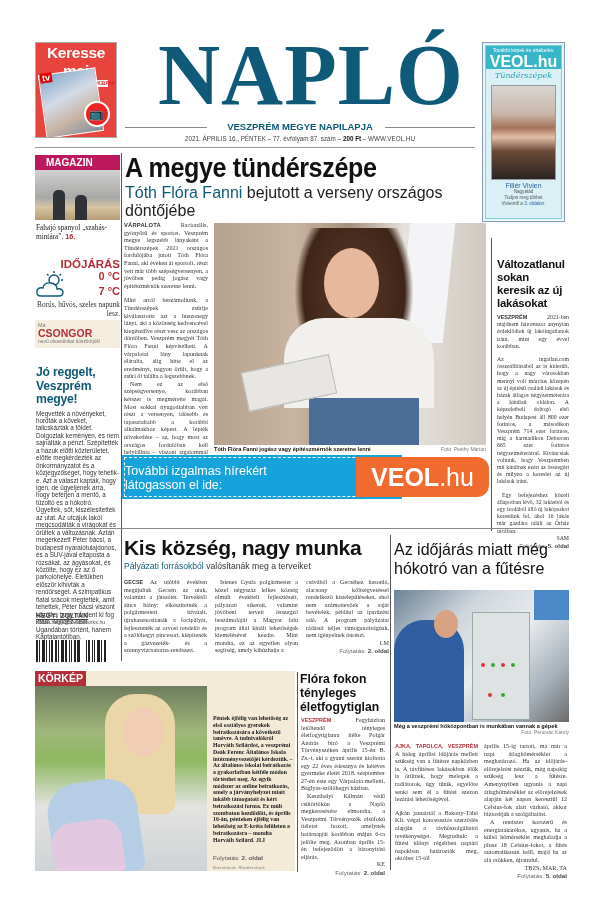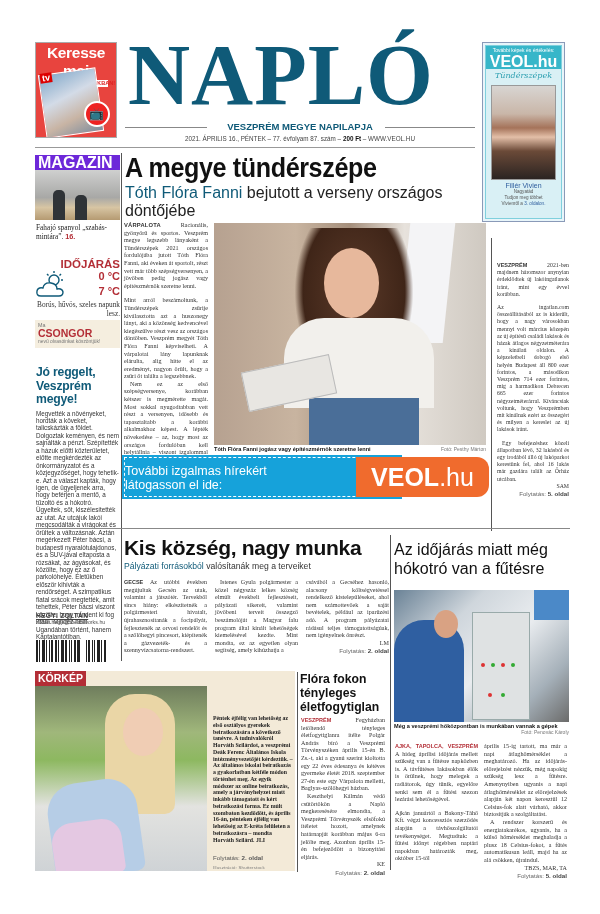--- a/index.html
+++ b/index.html
@@ -10,42 +10,42 @@
 .cont{font-family:"Liberation Sans",sans-serif;font-size:6.2px;color:#666;text-align:right}
 .cont b{font-weight:bold;color:#444}
 
 
 #tv-promo{left:35px;top:42px;width:82px;height:96px;border:1px solid #aaa;background:#e8443e;overflow:hidden}
 #tv-promo .t1{color:#fff;font-weight:bold;font-size:15.5px;text-align:center;line-height:18px;margin-top:1px;font-family:"Liberation Sans",sans-serif;letter-spacing:-.3px}
 #tv-promo .t2{background:#fff;color:#d22;font-weight:bold;font-size:5.6px;text-align:center;margin:0 8px 0 26px;line-height:7px;font-family:"Liberation Sans",sans-serif}
 #tv-promo .mag{position:absolute;left:6px;top:28px;width:58px;height:64px;background:linear-gradient(160deg,#7fa7c9,#d3dbe7 40%,#c8b4a4 70%,#7e8d9e);transform:rotate(-8deg);border:1px solid #fff}
 #tv-promo .tvlogo{position:absolute;left:4px;top:30px;background:#d00;color:#fff;font-weight:bold;font-size:9px;padding:0 2px;font-family:"Liberation Sans",sans-serif;transform:rotate(-8deg)}
 #tv-promo .tvbadge{position:absolute;right:6px;bottom:10px;width:26px;height:26px;border-radius:50%;background:#e22;border:2px solid #fff;color:#fff;text-align:center;line-height:22px;font-size:12px}
-#logo{left:128px;top:38px;width:336px;text-align:left;font-family:"Liberation Serif",serif;font-weight:bold;color:#0f5a78;font-size:86px;line-height:74px;letter-spacing:1px}
+#logo{left:128px;top:38px;width:336px;text-align:right;font-family:"Liberation Serif",serif;font-weight:bold;color:#0f5a78;font-size:86px;line-height:74px;letter-spacing:1px}
 #tagline-row{left:125px;top:121px;width:350px;height:12px}
 #tagline-row .ln{position:absolute;top:6px;height:1px;background:#888}
 #tagline{position:absolute;left:0;right:0;text-align:center;font-family:"Liberation Sans",sans-serif;font-weight:bold;color:#0f5a78;font-size:9.5px;line-height:12px}
 #dateline{left:125px;top:135px;width:350px;text-align:center;font-family:"Liberation Sans",sans-serif;font-size:6.3px;color:#444}
 #dateline b{color:#111}
 .hr-mast{left:35px;top:147px;width:440px;height:1px;background:#999}
 
 #veol-promo{left:482px;top:42px;width:83px;height:180px;border:1px solid #8a9ab8;background:#e8f5fa;padding:2px}
 #veol-promo .in{border:1px solid #7fd0dd;height:100%;background:#d9f0f5;position:relative}
 #veol-promo .t1{font-family:"Liberation Sans",sans-serif;font-size:5px;color:#fff;background:#37b6c9;text-align:center;line-height:7px;padding-top:1px}
 #veol-promo .t2{font-family:"Liberation Sans",sans-serif;font-size:16px;font-weight:bold;color:#fff;background:#37b6c9;text-align:center;line-height:15px}
 #veol-promo .t3{font-family:"DejaVu Serif",serif;font-style:italic;font-size:8px;color:#2a9eb0;text-align:center;line-height:14px}
 #veol-promo .photo{margin:2px 5px 0;height:95px;background:linear-gradient(180deg,#d8d5d2 0%,#c9b6a8 30%,#a5735a 45%,#e3bfa8 55%,#6b4a38 70%,#2b2422 100%);border:1px solid #999}
 #veol-promo .name{font-family:"Liberation Sans",sans-serif;font-size:7px;color:#2e5d9e;text-align:center;margin-top:2px}
 #veol-promo .small{font-family:"Liberation Sans",sans-serif;font-size:4.6px;color:#555;text-align:center;line-height:6px}
 #veol-promo .small b{color:#2e5d9e;font-weight:normal}
 
 
 .vrule{background:#555;width:1px}
 #magazin{left:35px;top:155px;width:85px}
-#magazin .hdr{background:#6d28d9;color:#fff;font-family:"Liberation Sans",sans-serif;font-weight:bold;font-size:16px;padding:1px 3px;line-height:13px}
+#magazin .hdr{background:#be185d;color:#fff;font-family:"Liberation Sans",sans-serif;font-weight:bold;font-size:10px;padding:1px 11px;line-height:13px}
 #magazin .photo{height:50px;background:linear-gradient(180deg,#cfd0cf,#a8a8a6 55%,#d7c5a3 75%,#b59a72);position:relative}
 #magazin .photo span{position:absolute;bottom:0;width:12px;height:30px;background:#2f3337;border-radius:5px 5px 0 0}
 #magazin .cap{font-family:"Liberation Serif",serif;font-size:7.3px;line-height:9px;color:#222;margin-top:3px;padding-left:1px}
 #magazin .cap b{color:#b32e36;font-family:"Liberation Sans",sans-serif}
 
 #weather{left:35px;top:258px;width:85px;height:60px}
 #weather .title{position:absolute;right:0;top:0;font-family:"Liberation Sans",sans-serif;font-weight:bold;color:#b32e36;font-size:11.5px}
 #weather .t1,#weather .t2{position:absolute;right:0;font-family:"Liberation Sans",sans-serif;font-weight:bold;color:#b32e36;font-size:11px}
 #weather .t1{top:12px}
 #weather .t2{top:27px}
@@ -223,20 +223,21 @@
   <div class="mag"></div>
 </div>
 <div id="main-cap" class="abs">
   <span class="c">Tóth Flóra Fanni jogász vagy építészmérnök szeretne lenni</span>
   <span class="f">Fotó: Pesthy Márton</span>
 </div>
 
 <div class="abs vrule" style="left:491px;top:238px;height:293px"></div>
 
 <div id="valtozatlan" class="abs">
+  <h3>Változatlanul sokan keresik az új lakásokat</h3>
   <div class="txt body-text">
     <p><b class="sans" style="font-size:5.5px">VESZPRÉM</b><span> 2021-ben majdnem háromszor anynyian érdeklődtek új lakóingatlanok iránt, mint egy évvel korábban.</span></p>
     <p style="margin-top:6px">Az ingatlan.com összeállításából az is kiderült, hogy a nagy városokban mennyi volt március közepén az új építésű családi lakások és házak átlagos négyzetméterára a kínálati oldalon. A képzeletbeli dobogó első helyén Budapest áll 800 ezer forintos, a másodikon Veszprém 714 ezer forintos, míg a harmadikon Debrecen 665 ezer forintos négyzetméterárral. Kíváncsiak voltunk, hogy Veszprémben mit kínálnak ezért az összegért és milyen a kereslet az új lakások iránt.</p>
     <p style="margin-top:6px;text-indent:5px">Egy befejezéshez közeli állapotban lévő, 32 lakásból és egy irodából álló új lakóparkot kerestünk fel, ahol 16 lakás már gazdára talált az Őrház utcában.</p>
     <p style="text-align:right">SAM</p>
     <p class="cont"><span>Folytatás: </span><b>5. oldal</b></p>
   </div>
 </div>
 
 <div id="veol-banner" class="abs">

